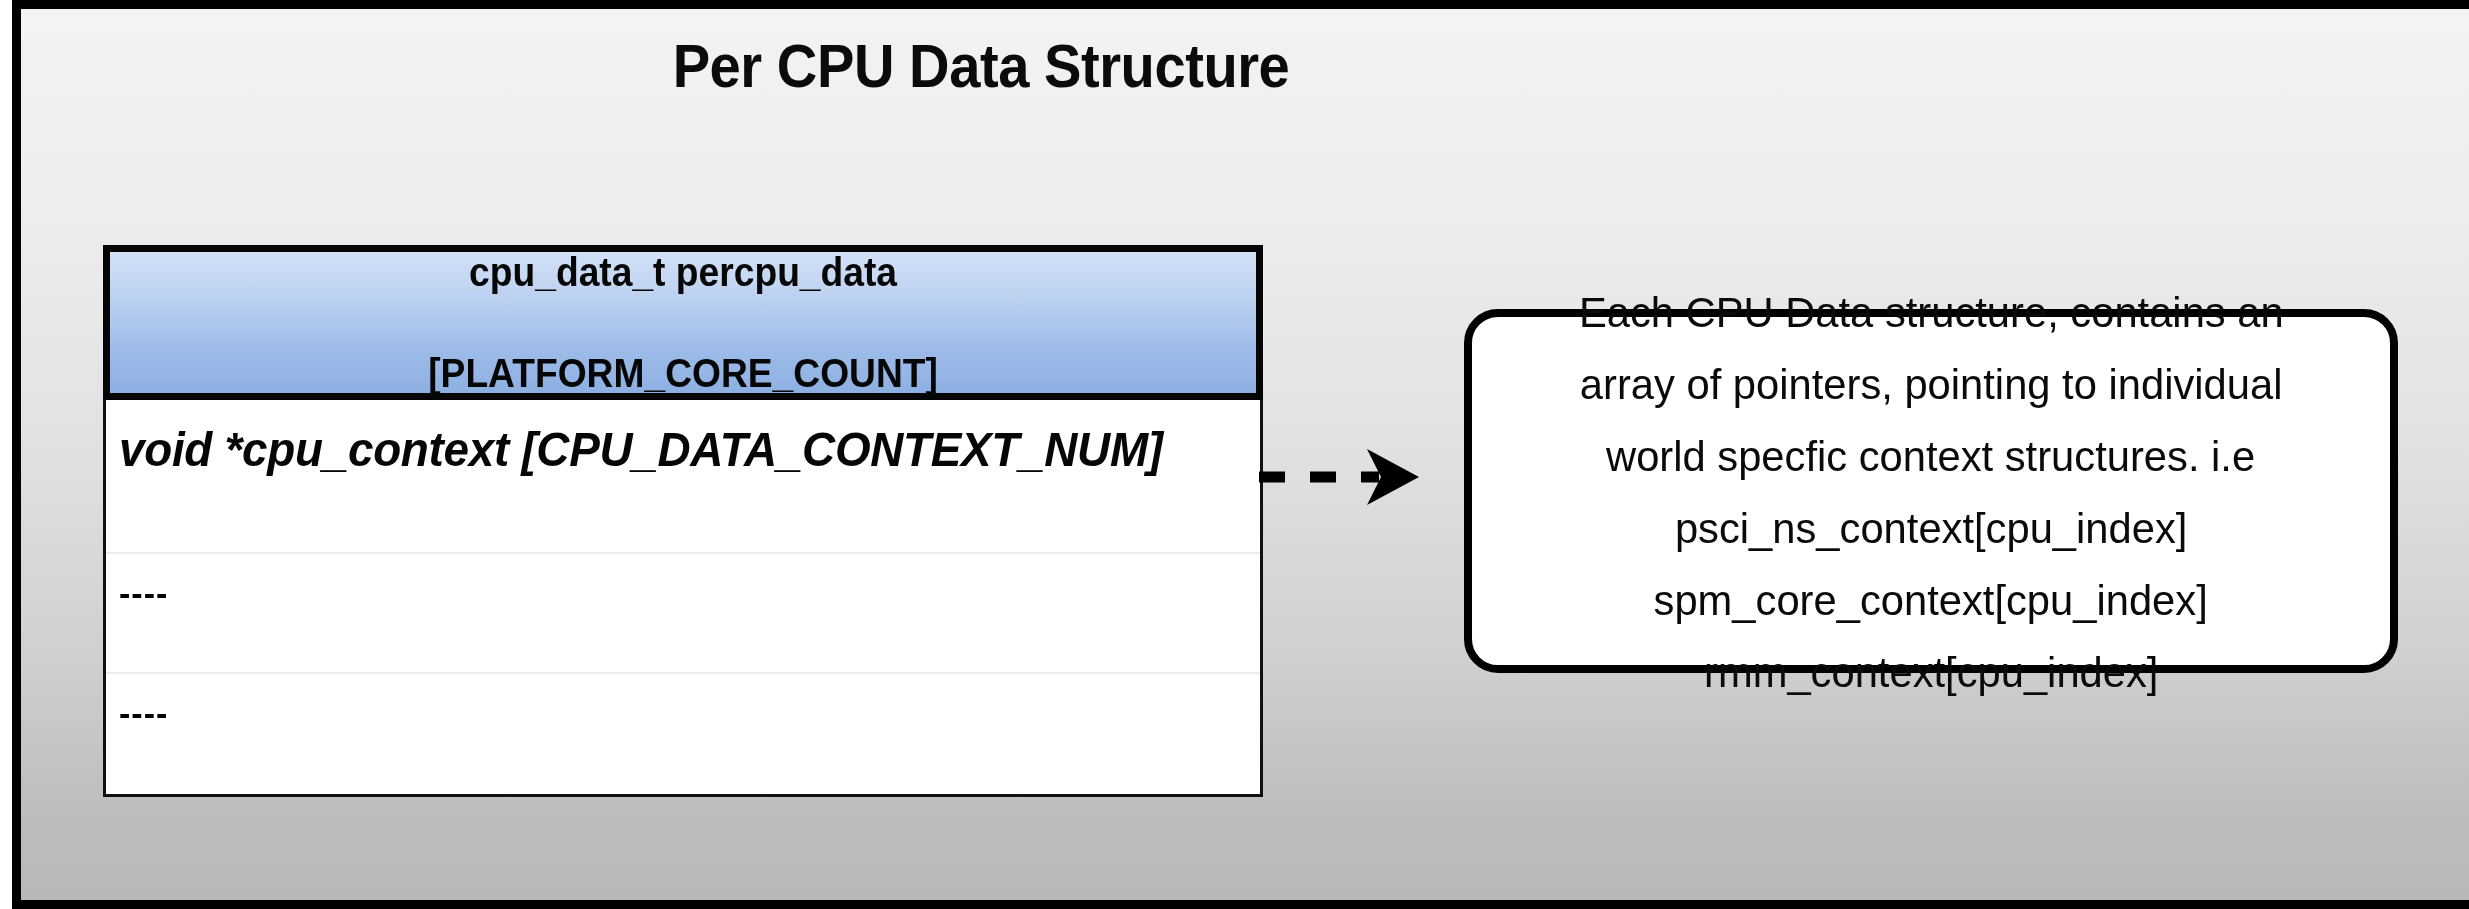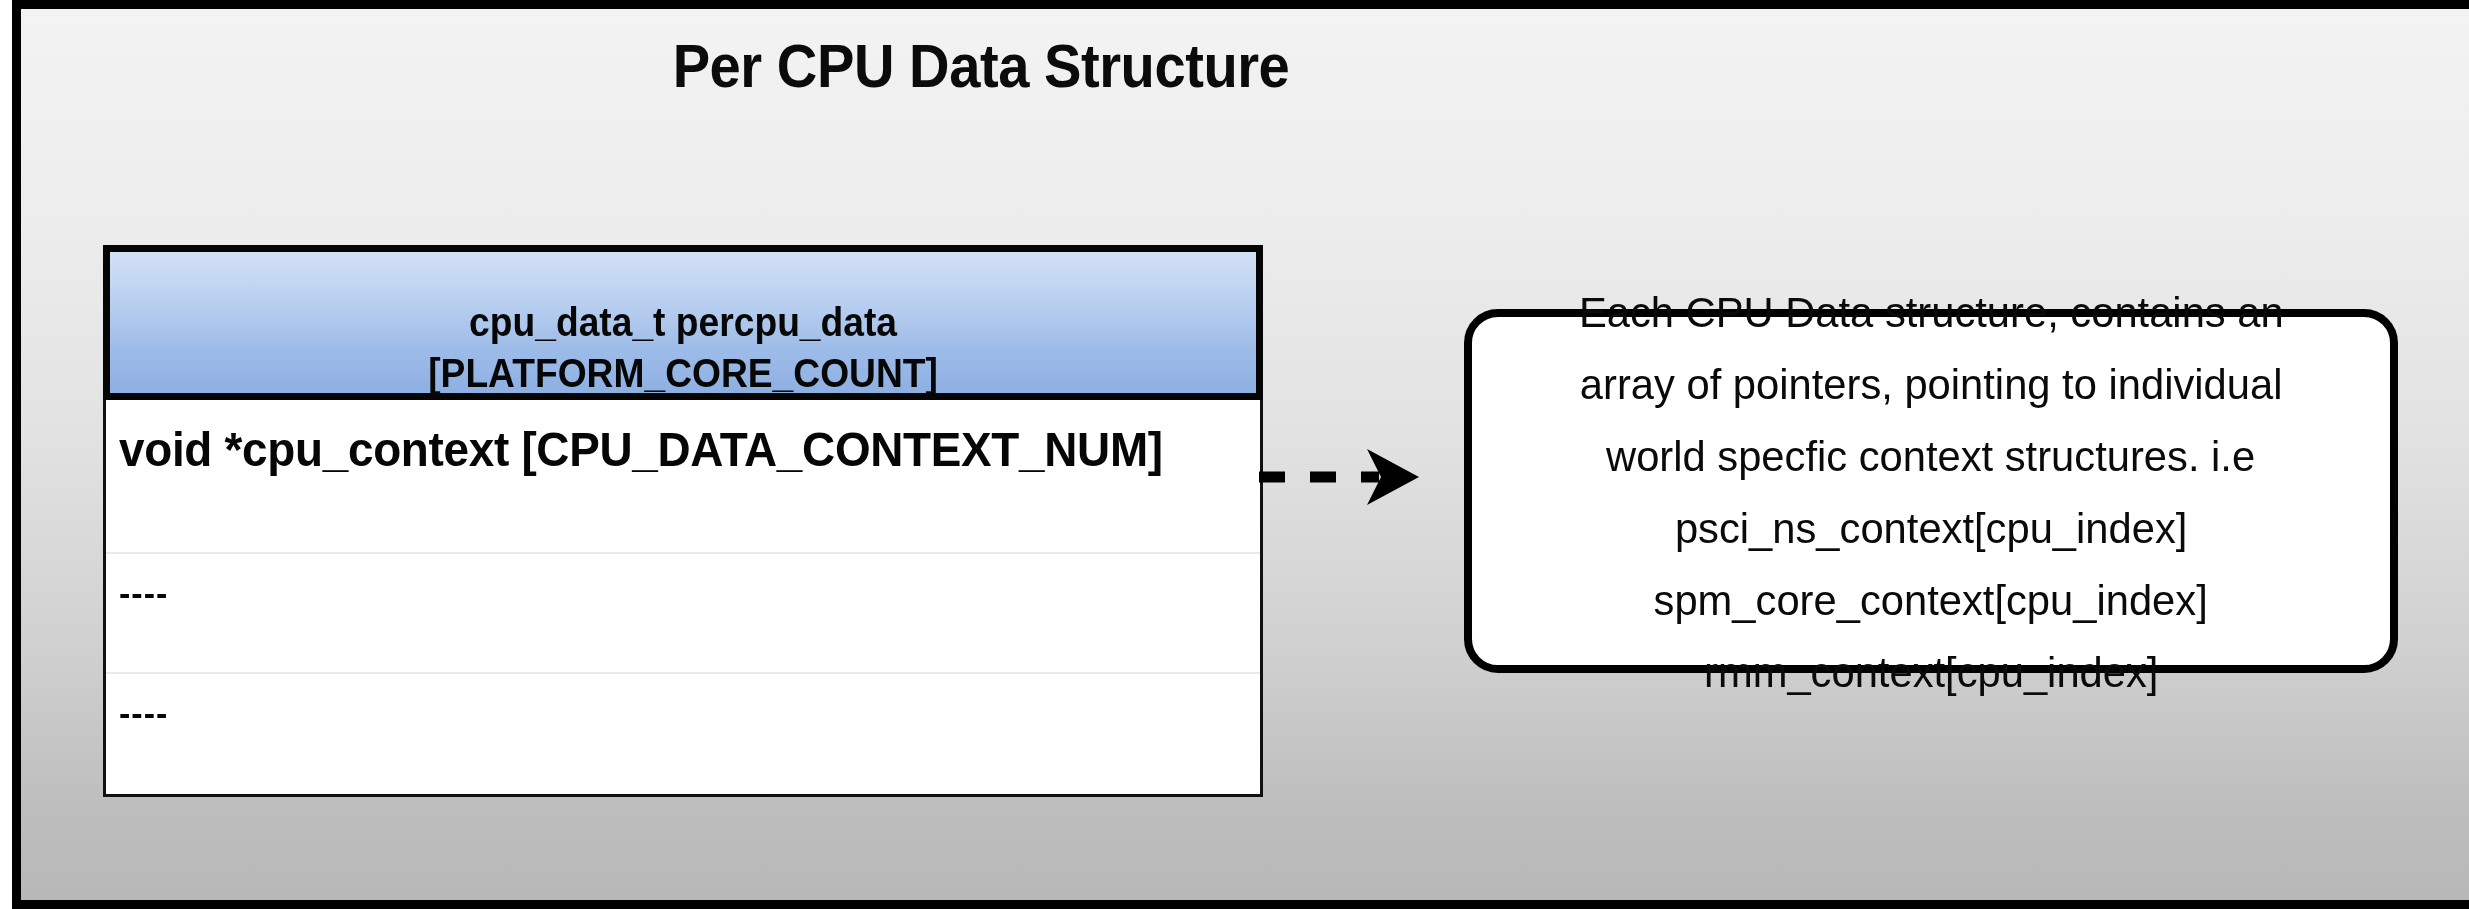--- a/index.html
+++ b/index.html
@@ -54,21 +54,21 @@
     left: -3px;
     top: -3px;
     width: 1160px;
     height: 155px;
     box-sizing: border-box;
     border: 7px solid #050505;
     background: linear-gradient(180deg, #d2e0f7 0%, #c6d8f3 18%, #b2caee 45%, #9dbbe8 70%, #8db0e2 100%);
     display: flex;
     flex-direction: column;
     align-items: center;
-    justify-content: flex-end;
+    justify-content: space-between;
   }
 
   .struct-header-line {
     font-family: "Liberation Sans Narrow", "Liberation Sans", sans-serif;
     font-size: 40px;
     font-weight: bold;
     color: #070707;
     line-height: 1.0;
     text-align: center;
     transform: scaleX(0.93);
@@ -93,21 +93,21 @@
 
   .struct-row .row-text {
     position: absolute;
     left: 13px;
     font-family: "Liberation Sans Narrow", "Liberation Sans", sans-serif;
     color: #060606;
     white-space: nowrap;
     transform-origin: left center;
   }
 
-  #row-0 { top: 0px; height: 152px; }
+  #row-0 { top: 0px; height: 152px; font-style: italic; }
   #row-0 .row-text {
     top: 22px;
     font-size: 48px;
     font-weight: bold;
     transform: scaleX(0.955);
     letter-spacing: -0.3px;
   }
 
   #row-1 { top: 152px; height: 120px; border-top: 2px solid #ebebeb; }
   #row-1 .row-text {

